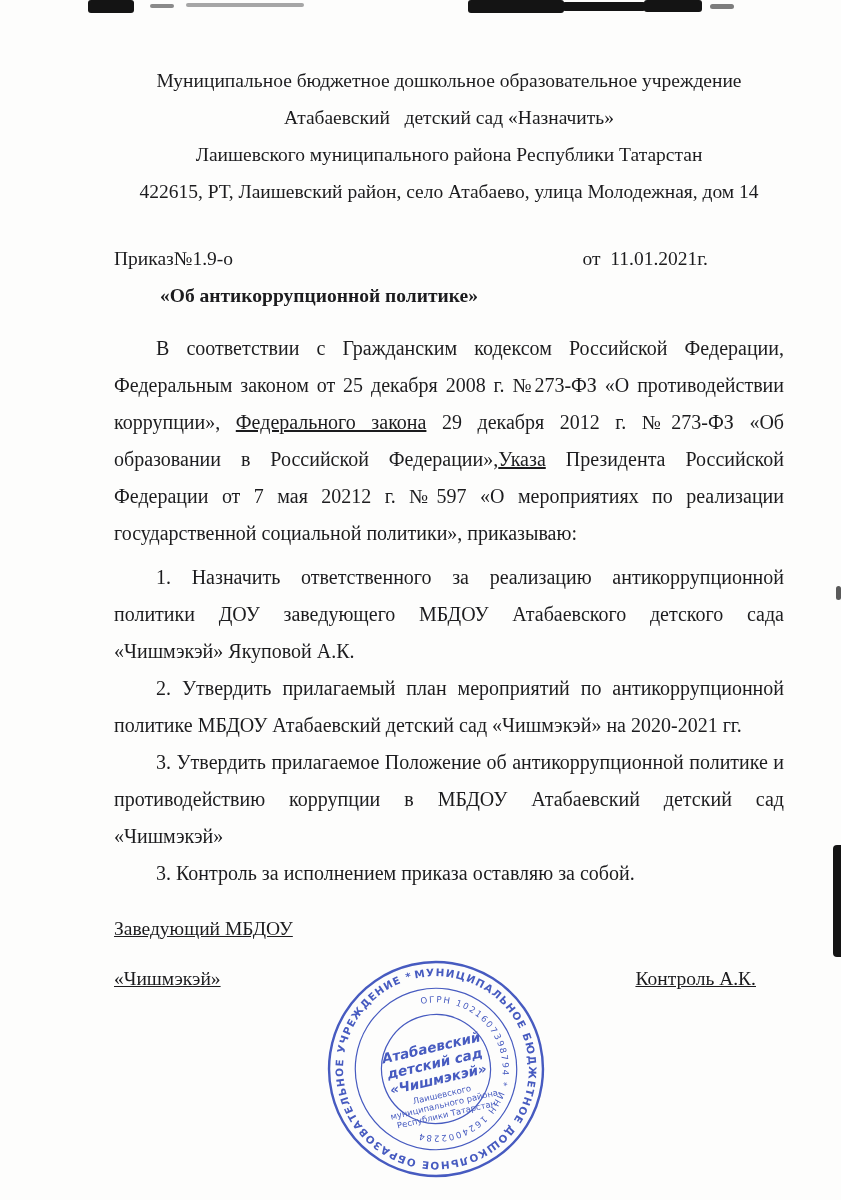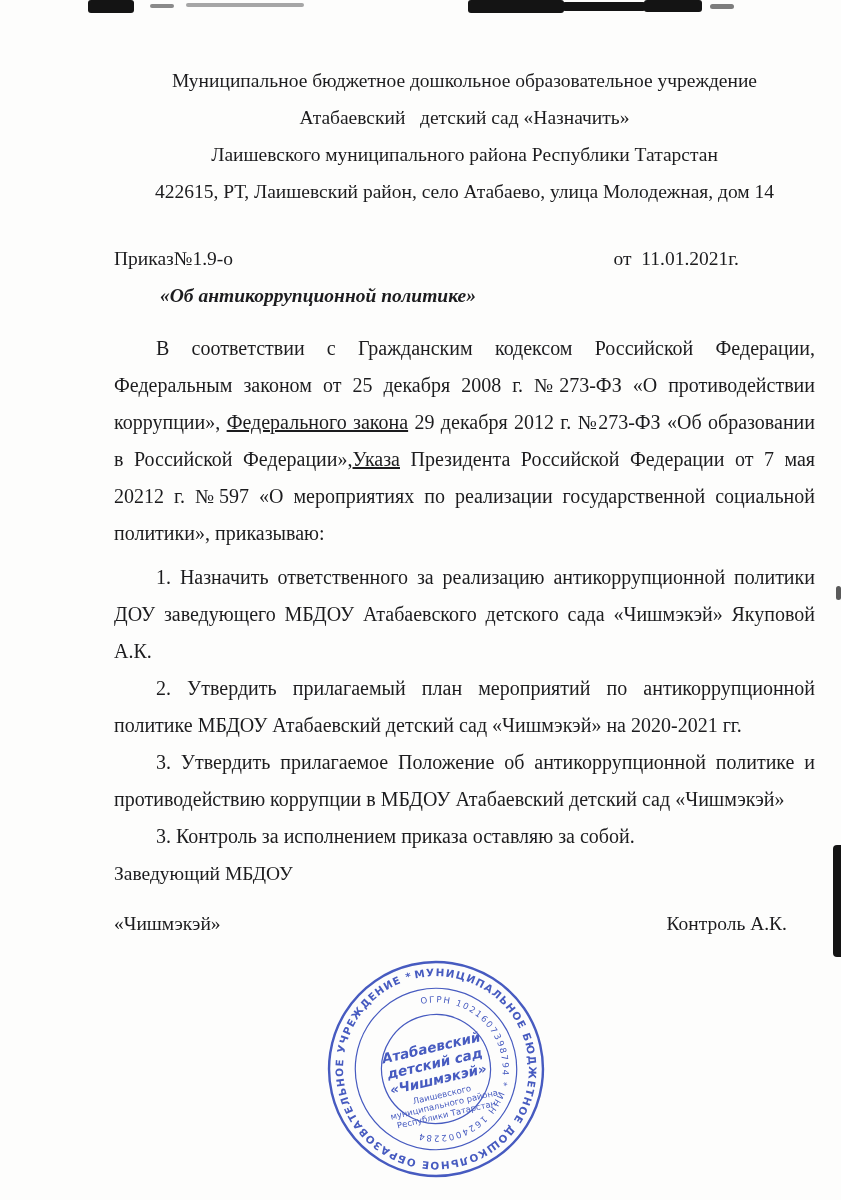--- a/index.html
+++ b/index.html
@@ -5,21 +5,21 @@
   html,body{margin:0;padding:0;background:#ffffff;}
   .page{
     position:relative;
     width:841px;height:1200px;
     margin:0 auto;
     background:#fdfdfc;
     font-family:"Liberation Serif", serif;
     color:#1c1c1e;
     overflow:hidden;
   }
-  .content{padding:62px 26px 0 114px;}
+  .content{padding:62px 57px 0 114px;}
   .hdr{
     text-align:center;
     font-size:19.5px;
     line-height:37px;
     white-space:pre-wrap;
   }
   .order-line{
     display:flex;
     margin-top:30px;
     font-size:19.5px;
@@ -27,37 +27,38 @@
     white-space:pre-wrap;
     gap:48px;
   }
   .order-date{margin-left:auto;margin-right:76px;}
   .order-title{
     font-size:19.5px;
     font-weight:bold;
     line-height:37px;
     text-indent:46px;
     margin:0;
-    font-style:italic;
   }
   p.body-par{
     font-size:20px;
     line-height:37px;
     text-align:justify;
     text-indent:42px;
     margin:0;
   }
   p.preamble{margin-top:16px;}
   .items{margin-top:7px;}
   .uline{text-decoration:underline;font-weight:bold;font-weight:normal;}
   .uline{font-weight:normal;text-decoration:underline;}
   .sig{
     position:relative;
+    margin-top:18px;
     font-size:19.5px;
     line-height:37px;
+    text-decoration:underline;
   }
   .sig-row2{
     display:flex;
     margin-top:13px;
   }
   .sig-name{margin-left:auto;margin-right:28px;}
   
   .stamp{
     position:absolute;
     left:325px;top:958px;

